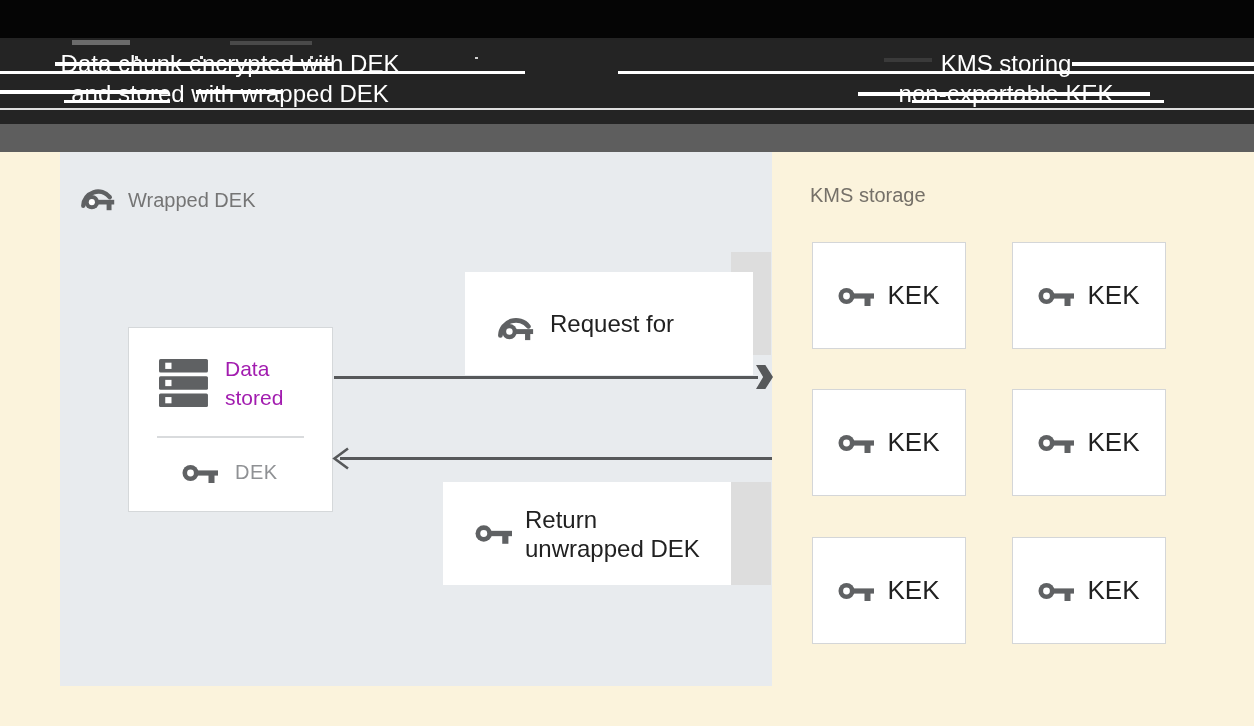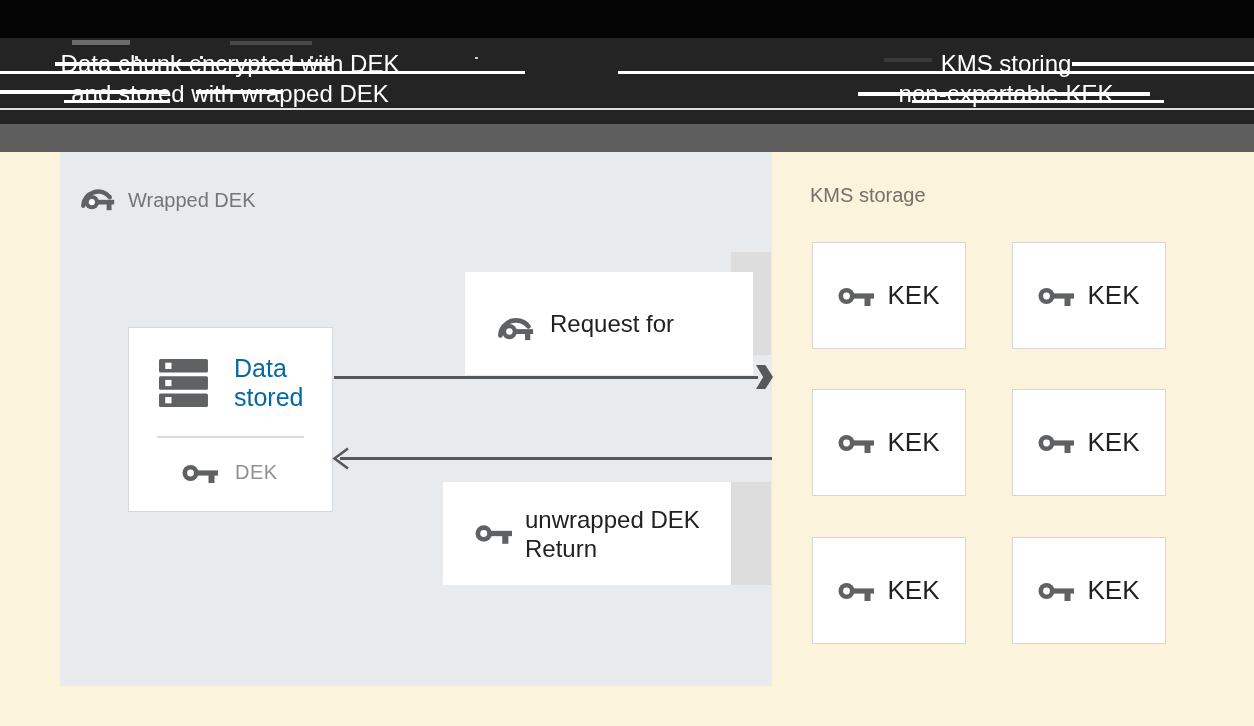--- a/index.html
+++ b/index.html
@@ -19,21 +19,21 @@
   
   .gray-strip{position:absolute;left:0;top:124px;width:1254px;height:28px;background:#5e5e5e;}
   
   .panel{position:absolute;left:60px;top:152px;width:712px;height:534px;background:#e8ebee;}
   .panel-header{position:absolute;left:20px;top:26px;display:flex;align-items:flex-end;gap:10px;}
   .panel-title{color:#757575;font-size:20px;}
   .icon{color:#5f6163;flex:none;}
   
   .data-box{position:absolute;left:68px;top:175px;width:205px;height:185px;background:#fff;border:1.5px solid #d5d8da;box-sizing:border-box;}
   .data-box-top{display:flex;align-items:center;gap:16px;padding:26px 0 0 30px;}
-  .data-label{color:#0369a1;font-size:25px;line-height:29px;margin-left:9px;}
+  .data-label{color:#a21caf;font-size:21px;line-height:29px;}
   .data-divider{height:1.5px;background:#d9dbdd;margin:24px 28px 0 28px;}
   .dek-row{display:flex;align-items:center;gap:17px;padding:22px 0 0 53px;}
   .dek-label{color:#8f9194;font-size:20px;letter-spacing:0.5px;}
   
   .msg-box{position:absolute;width:288px;height:103px;background:#fff;display:flex;align-items:center;gap:13px;padding-left:32px;box-sizing:border-box;}
   .msg-box.request{left:405px;top:100px;margin-top:20px;}
   .msg-box.return{left:383px;top:330px;}
   .msg-strip{position:absolute;width:40px;height:103px;background:#dddddd;}
   .msg-strip.request{left:671px;top:100px;}
   .msg-strip.return{left:671px;top:330px;}
@@ -164,22 +164,22 @@
         <div>Request for</div>
       </div>
     </div>
 
     <div class="msg-strip return"></div>
     <div class="msg-box return">
       <svg class="icon" width="37" height="27">
           <use href="#sym-key"></use>
         </svg>
       <div class="msg-label">
+        <div>Return</div>
         <div>unwrapped DEK</div>
-        <div>Return</div>
       </div>
     </div>
 
     <div class="arrow-line to-kms"></div>
     <div class="arrow-head-right"></div>
     <div class="arrow-line from-kms"></div>
     <svg class="arrow-head-left" width="20" height="25">
       <path d="M17 2.5 L3.5 12.5 L17 22.5" fill="none" stroke="#56585a" stroke-width="2.6"></path>
     </svg>
   </div>

